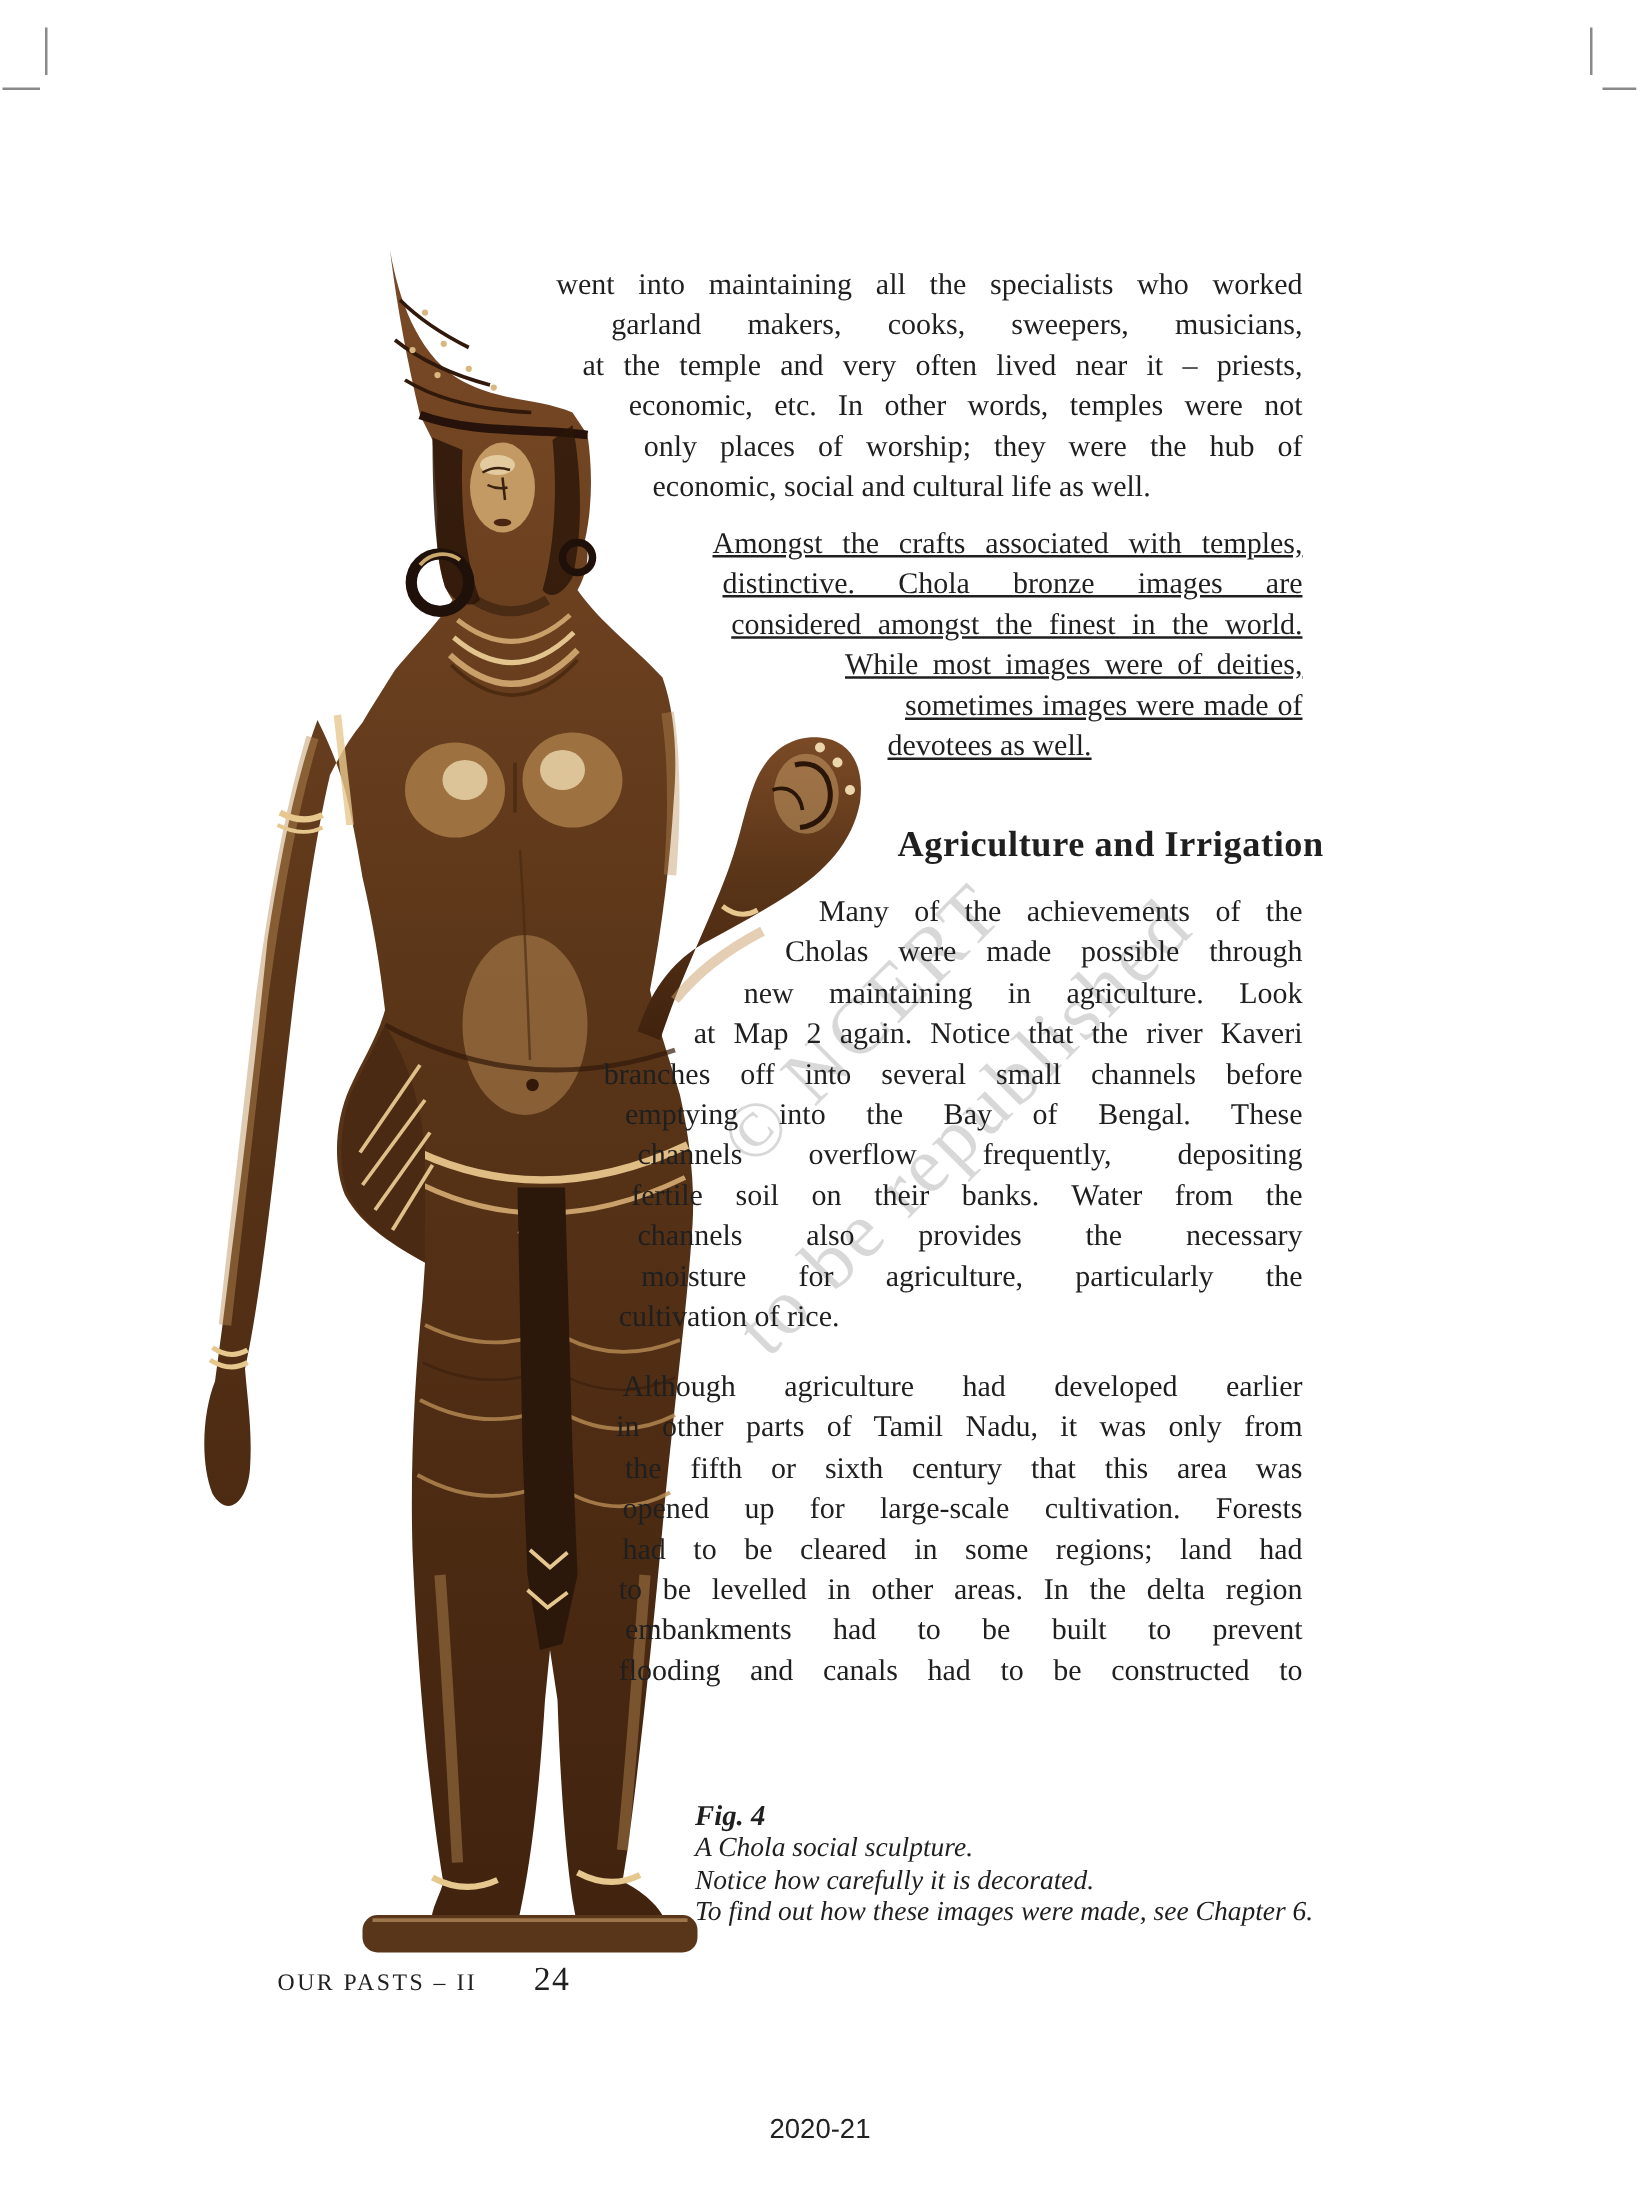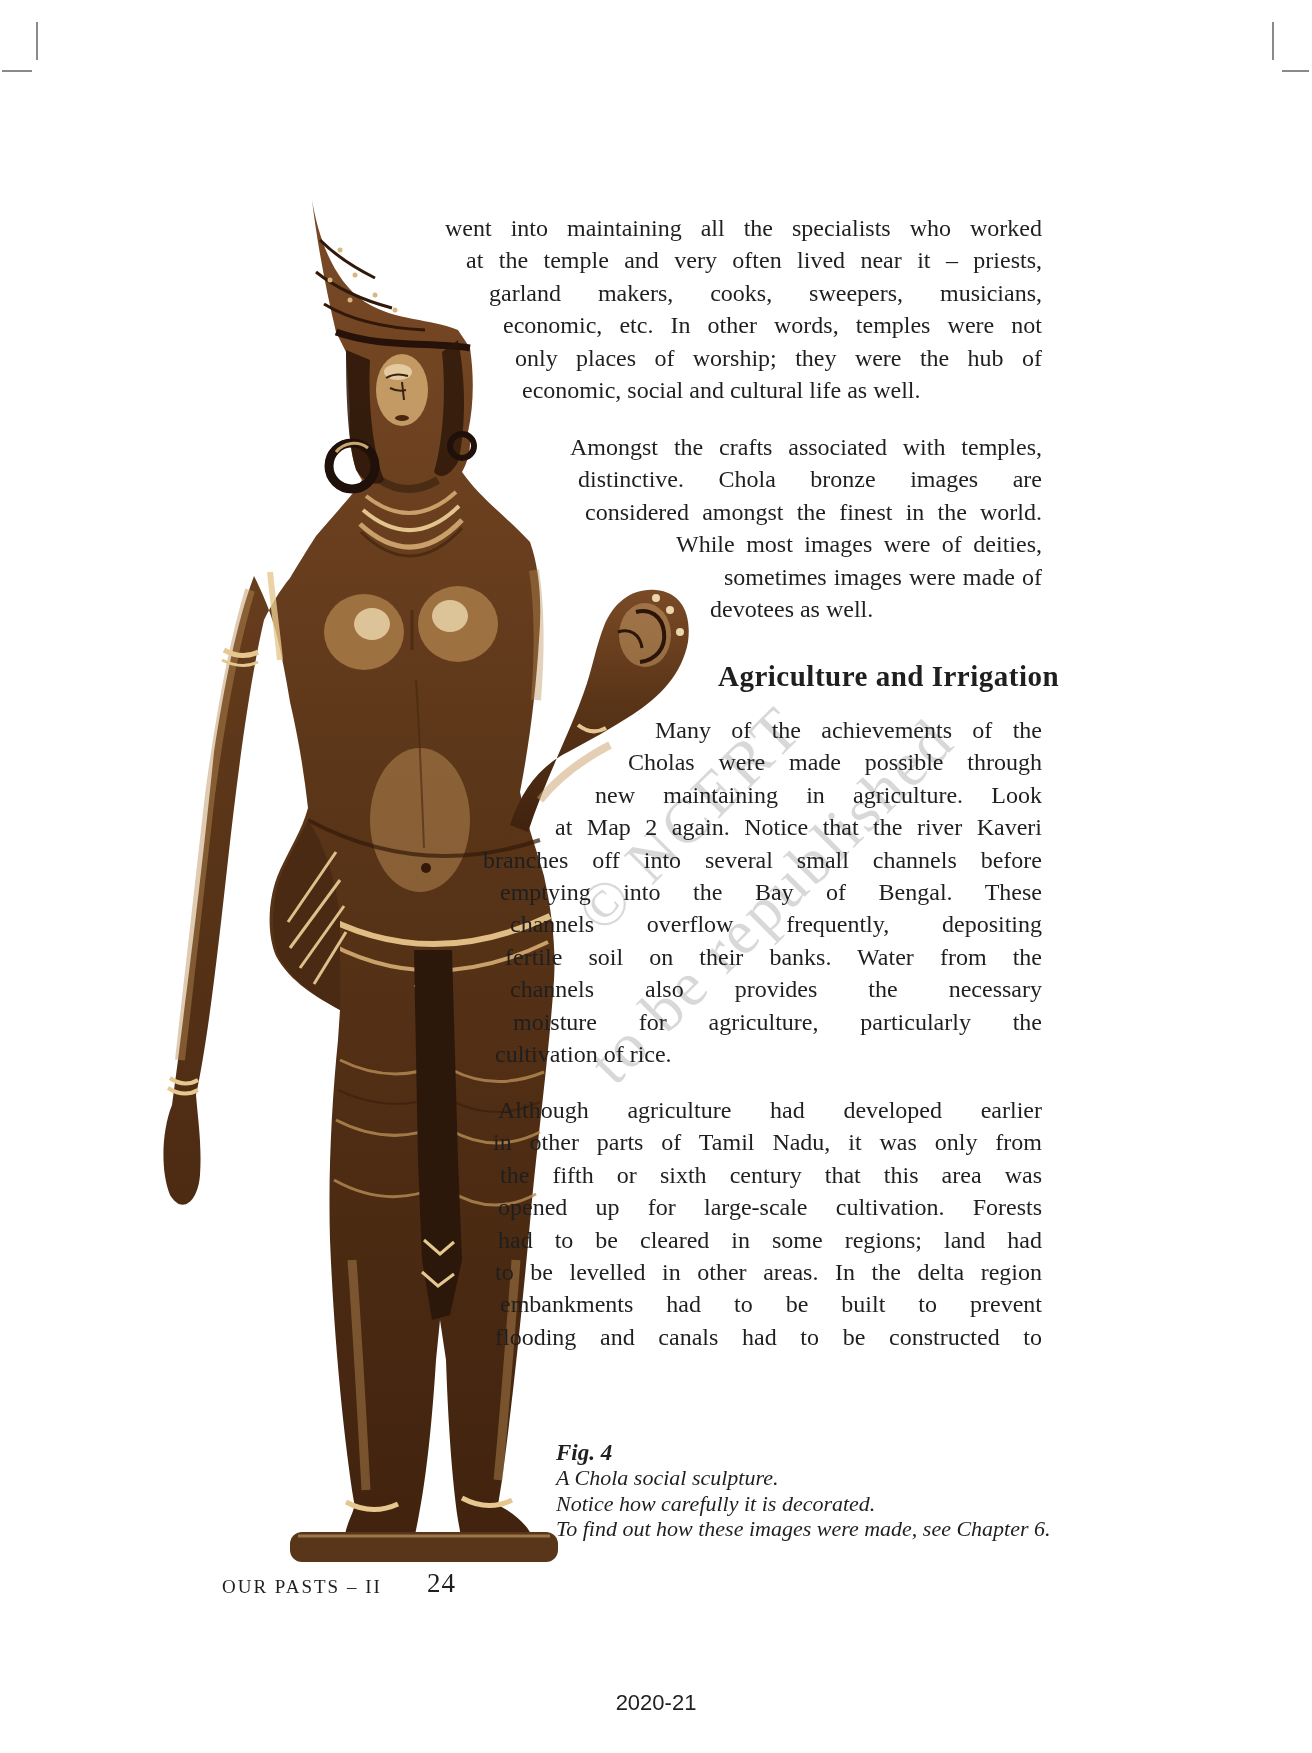--- a/index.html
+++ b/index.html
@@ -213,27 +213,27 @@
     <div class="wm-inner">
       <div>© NCERT</div>
       <div>to be republished</div>
     </div>
   </div>
 
   <div class="textlayer">
 
     <div class="para" style="top: 212px;">
         <div class="tline just" style="margin-left: 445px;">went into maintaining all the specialists who worked</div>
+        <div class="tline just" style="margin-left: 489px;">garland makers, cooks, sweepers, musicians,</div>
         <div class="tline just" style="margin-left: 466px;">at the temple and very often lived near it – priests,</div>
-        <div class="tline just" style="margin-left: 489px;">garland makers, cooks, sweepers, musicians,</div>
         <div class="tline just" style="margin-left: 503px;">economic, etc. In other words, temples were not</div>
         <div class="tline just" style="margin-left: 515px;">only places of worship; they were the hub of</div>
         <div class="tline" style="margin-left: 522px;">economic, social and cultural life as well.</div>
       </div>
-    <div class="para" style="top: 431px;">
+    <div class="para" style="top: 419px; text-decoration: underline;">
         <div class="tline just" style="margin-left: 570px;">Amongst the crafts associated with temples,</div>
         <div class="tline just" style="margin-left: 578px;">distinctive. Chola bronze images are</div>
         <div class="tline just" style="margin-left: 585px;">considered amongst the finest in the world.</div>
         <div class="tline just" style="margin-left: 676px;">While most images were of deities,</div>
         <div class="tline just" style="margin-left: 724px;">sometimes images were made of</div>
         <div class="tline" style="margin-left: 710px;">devotees as well.</div>
       </div>
 
     <div class="heading">Agriculture and Irrigation</div>
 

